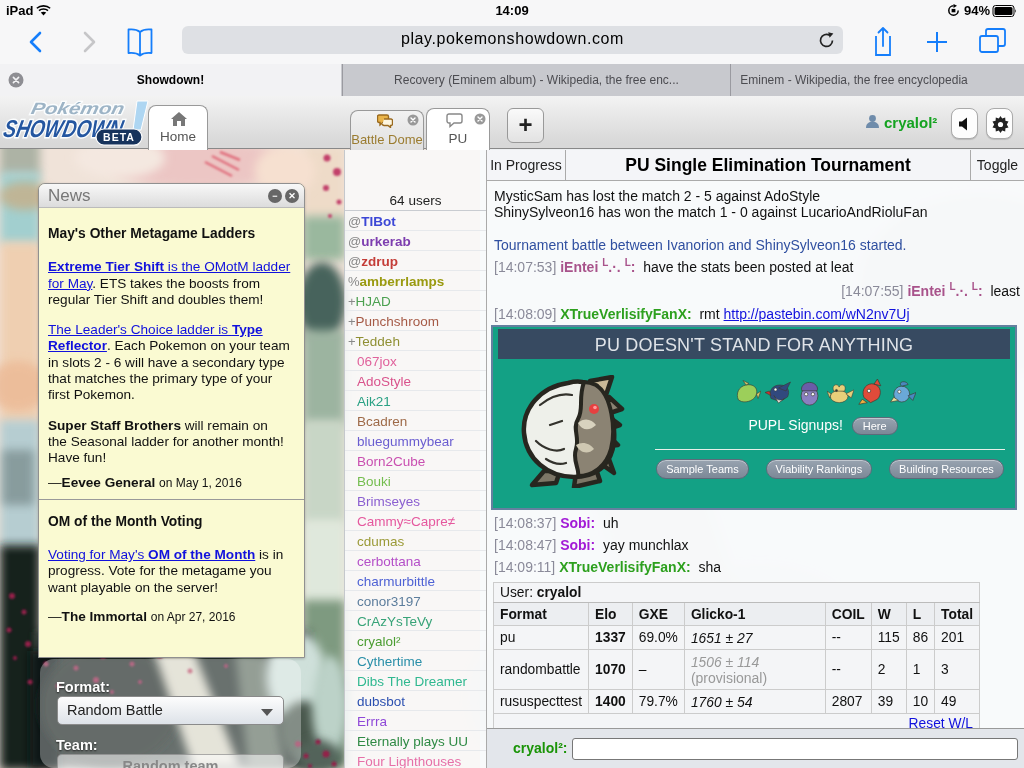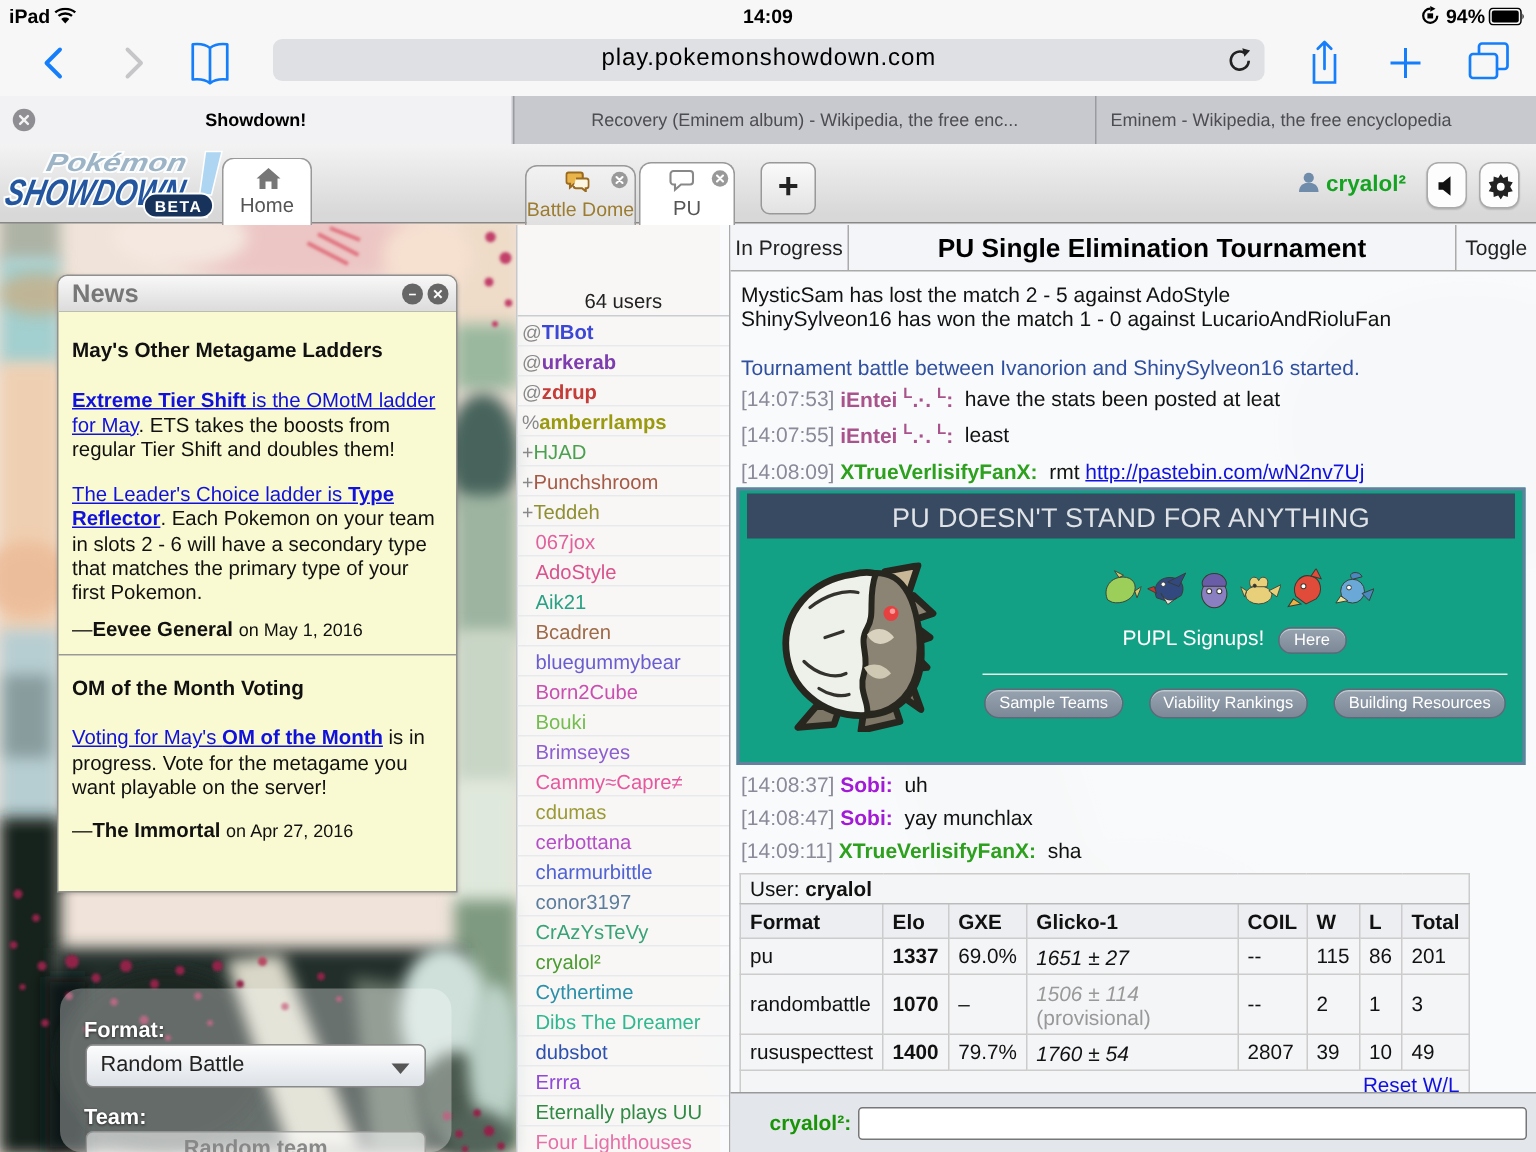--- a/index.html
+++ b/index.html
@@ -75,21 +75,21 @@
 #laddertable .lt-top td, #laddertable .lt-foot td { padding:2px 6px; height:16px; }
 #laddertable .lt-top td { border-bottom:1px solid #bbb; }
 #laddertable th { background:#eceef1; }
 #laddertable small { font-size:14px; }
 
 
 #newspanel { position:absolute; left:38px; top:87px; width:267px; background:#fafad2;
   border:1px solid #909090; border-radius:7px 7px 0 0; box-shadow:0 1px 3px rgba(0,0,0,0.2); }
 #newshead { position:relative; height:24px; background:linear-gradient(#f8f8f8,#dcdcdc);
   border-bottom:1px solid #bbb; border-radius:6px 6px 0 0; }
-#newstitle { position:absolute; left:9px; top:2px; font-size:17px; font-weight:bold; color:#777; }
+#newstitle { position:absolute; left:9px; top:2px; font-size:17px; font-weight:normal; color:#777; }
 .winbtn { position:absolute; top:5px; width:14px; height:14px; background:#666; border-radius:50%;
   color:#fff; font-size:9px; font-weight:bold; text-align:center; line-height:14px; }
 #newsbody { padding:14px 9px 26px 9px; font-size:13.6px; line-height:16.3px; color:#111; }
 #newsbody h3 { font-size:13.8px; margin:4px 0 17px 0; }
 #newsbody p { margin:0 0 14px 0; }
 #newsbody .byline { margin:-6px 0 6px 0; }
 #newsbody small { font-size:12px; }
 #newsbody hr { border:none; border-top:1px solid #999; margin:8px -9px 14px -9px; }
 
 
@@ -377,21 +377,21 @@
     <div id="chathead">
       <div style="position:absolute;left:0;top:0;width:79px;height:30px;border-right:1px solid #aaa;font-size:14px;color:#222;text-align:center;padding-top:7px;">In Progress</div>
       <div style="position:absolute;left:80px;top:0;right:55px;height:30px;font-size:17.5px;font-weight:bold;color:#000;text-align:center;padding-top:5px;">PU Single Elimination Tournament</div>
       <div style="position:absolute;right:0;top:0;width:54px;height:30px;border-left:1px solid #aaa;font-size:14px;color:#222;text-align:center;padding-top:7px;">Toggle</div>
     </div>
     <div id="chatlog">
       <div class="cl" style="top:7px;">MysticSam has lost the match 2 - 5 against AdoStyle</div>
       <div class="cl" style="top:23px;">ShinySylveon16 has won the match 1 - 0 against LucarioAndRioluFan</div>
       <div class="cl" style="top:56px;color:#2f4fa0;">Tournament battle between Ivanorion and ShinySylveon16 started.</div>
       <div class="cl" style="top:74px;"><span class="ts">[14:07:53]</span> <b style="color:#a8538b">iEntei <sup style="font-size:10px">L</sup>.·. <sup style="font-size:10px">L</sup>:</b>&nbsp; have the stats been posted at leat</div>
-      <div class="cl" style="top:98px;"><span class="ts">[14:07:55]</span> <b style="color:#a8538b">iEntei <sup style="font-size:10px">L</sup>.·. <sup style="font-size:10px">L</sup>:</b>&nbsp; least</div>
+      <div class="cl" style="top:98px;text-align:right;"><span class="ts">[14:07:55]</span> <b style="color:#a8538b">iEntei <sup style="font-size:10px">L</sup>.·. <sup style="font-size:10px">L</sup>:</b>&nbsp; least</div>
       <div class="cl" style="top:125px;"><span class="ts">[14:08:09]</span> <b style="color:#2da01e">XTrueVerlisifyFanX:</b>&nbsp; rmt <span class="lnk">http://pastebin.com/wN2nv7Uj</span></div>
 
       <div id="greenbox">
         <div id="gbhead">PU DOESN'T STAND FOR ANYTHING</div>
         <svg id="fish" width="110" height="113" viewBox="0 0 110 113">
           <g stroke="#27261f" stroke-width="4.5" stroke-linejoin="round">
             <path d="M70 8 L64 22 L78 20 Z" fill="#c9b897"></path>
             <path d="M74 6 L96 2 L88 26 L76 24 Z" fill="#c9b897"></path>
             <path d="M93 22 L106 34 L88 40 Z" fill="#8b8373"></path>
             <path d="M88 38 L104 50 L86 56 Z" fill="#8b8373"></path>
@@ -521,20 +521,21 @@
   <div id="newspanel">
     <div id="newshead">
       <span id="newstitle">News</span>
       <span class="winbtn" style="right:22px;">−</span>
       <span class="winbtn" style="right:5px;">✕</span>
     </div>
     <div id="newsbody">
       <h3>May's Other Metagame Ladders</h3>
       <p><span class="lnk"><b>Extreme Tier Shift</b> is the OMotM ladder<br>for May</span>. ETS takes the boosts from<br>regular Tier Shift and doubles them!</p>
       <p><span class="lnk">The Leader's Choice ladder is <b>Type<br>Reflector</b></span>. Each Pokemon on your team<br>in slots 2 - 6 will have a secondary type<br>that matches the primary type of your<br>first Pokemon.</p>
+      <p><b>Super Staff Brothers</b> will remain on<br>the Seasonal ladder for another month!<br>Have fun!</p>
       <p class="byline">—<b>Eevee General</b> <small>on May 1, 2016</small></p>
       <hr>
       <h3 style="margin-top:0;">OM of the Month Voting</h3>
       <p><span class="lnk">Voting for May's <b>OM of the Month</b></span> is in<br>progress. Vote for the metagame you<br>want playable on the server!</p>
       <p class="byline" style="margin-top:-1px;">—<b>The Immortal</b> <small>on Apr 27, 2016</small></p>
     </div>
   </div>
 
   <div id="menupanel">
     <div class="mlabel" style="top:20px;">Format:</div>

